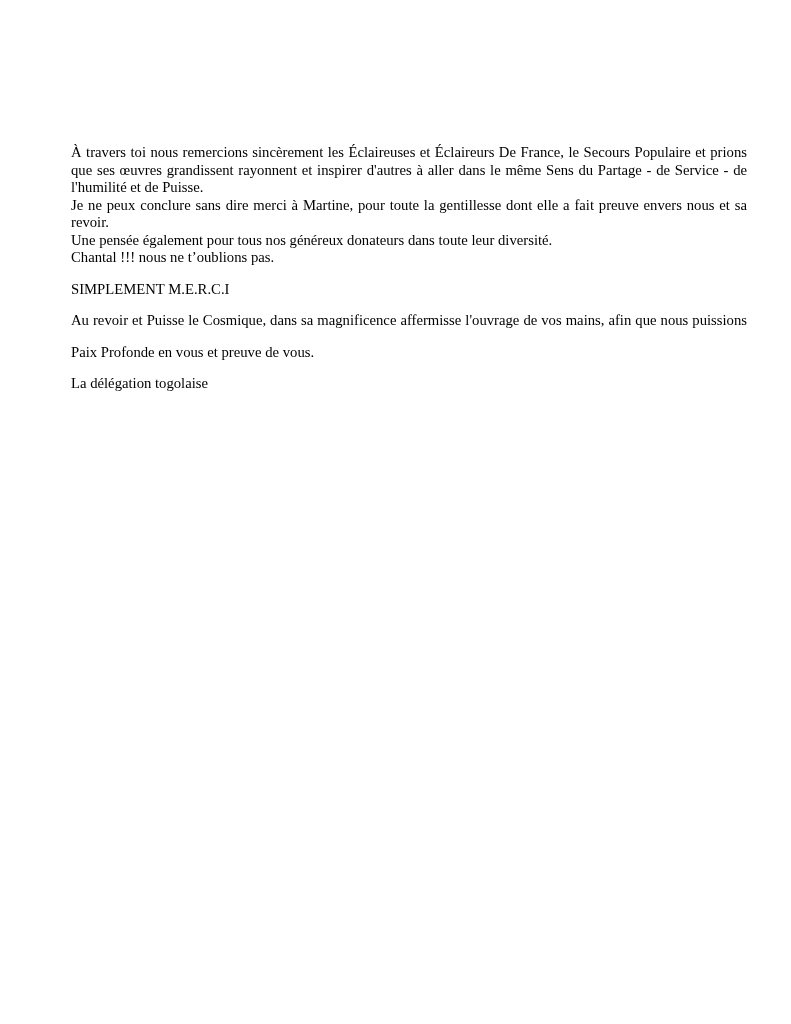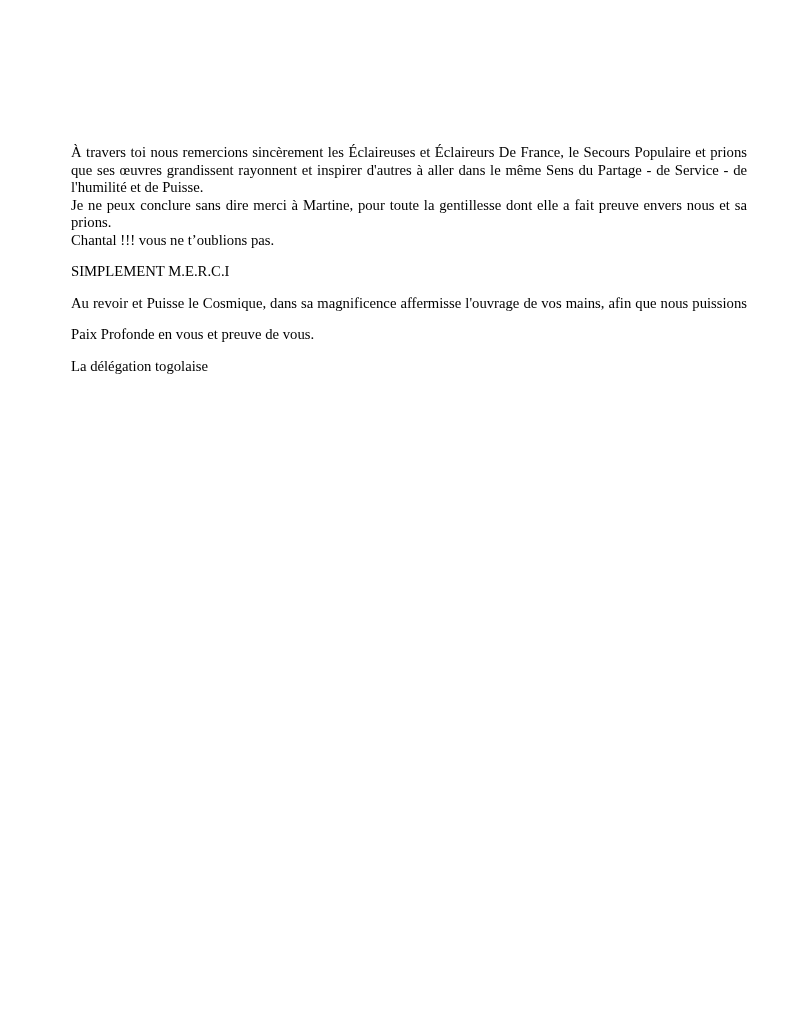--- a/index.html
+++ b/index.html
@@ -42,22 +42,23 @@
 <body>
 
 <div class="page">
   <div class="textblock">
 
     <div class="block">
       <div class="line just">À travers toi nous remercions sincèrement les Éclaireuses et Éclaireurs De France, le Secours Populaire et prions</div>
       <div class="line just">que ses œuvres grandissent rayonnent et inspirer d'autres à aller dans le même Sens du Partage - de Service - de</div>
       <div class="line">l'humilité et de Puisse.</div>
       <div class="line just">Je ne peux conclure sans dire merci à Martine, pour toute la gentillesse dont elle a fait preuve envers nous et sa</div>
-      <div class="line">prions.</div>
-      <div class="line">Chantal !!! vous ne t’oublions pas.</div>
+      <div class="line">revoir.</div>
+      <div class="line">Une pensée également pour tous nos généreux donateurs dans toute leur diversité.</div>
+      <div class="line">Chantal !!! nous ne t’oublions pas.</div>
     </div>
 
     <div class="block">
       <div class="line">SIMPLEMENT M.E.R.C.I</div>
     </div>
 
     <div class="block">
       <div class="line just">Au revoir et Puisse le Cosmique, dans sa magnificence affermisse l'ouvrage de vos mains, afin que nous puissions</div>
     </div>
 

